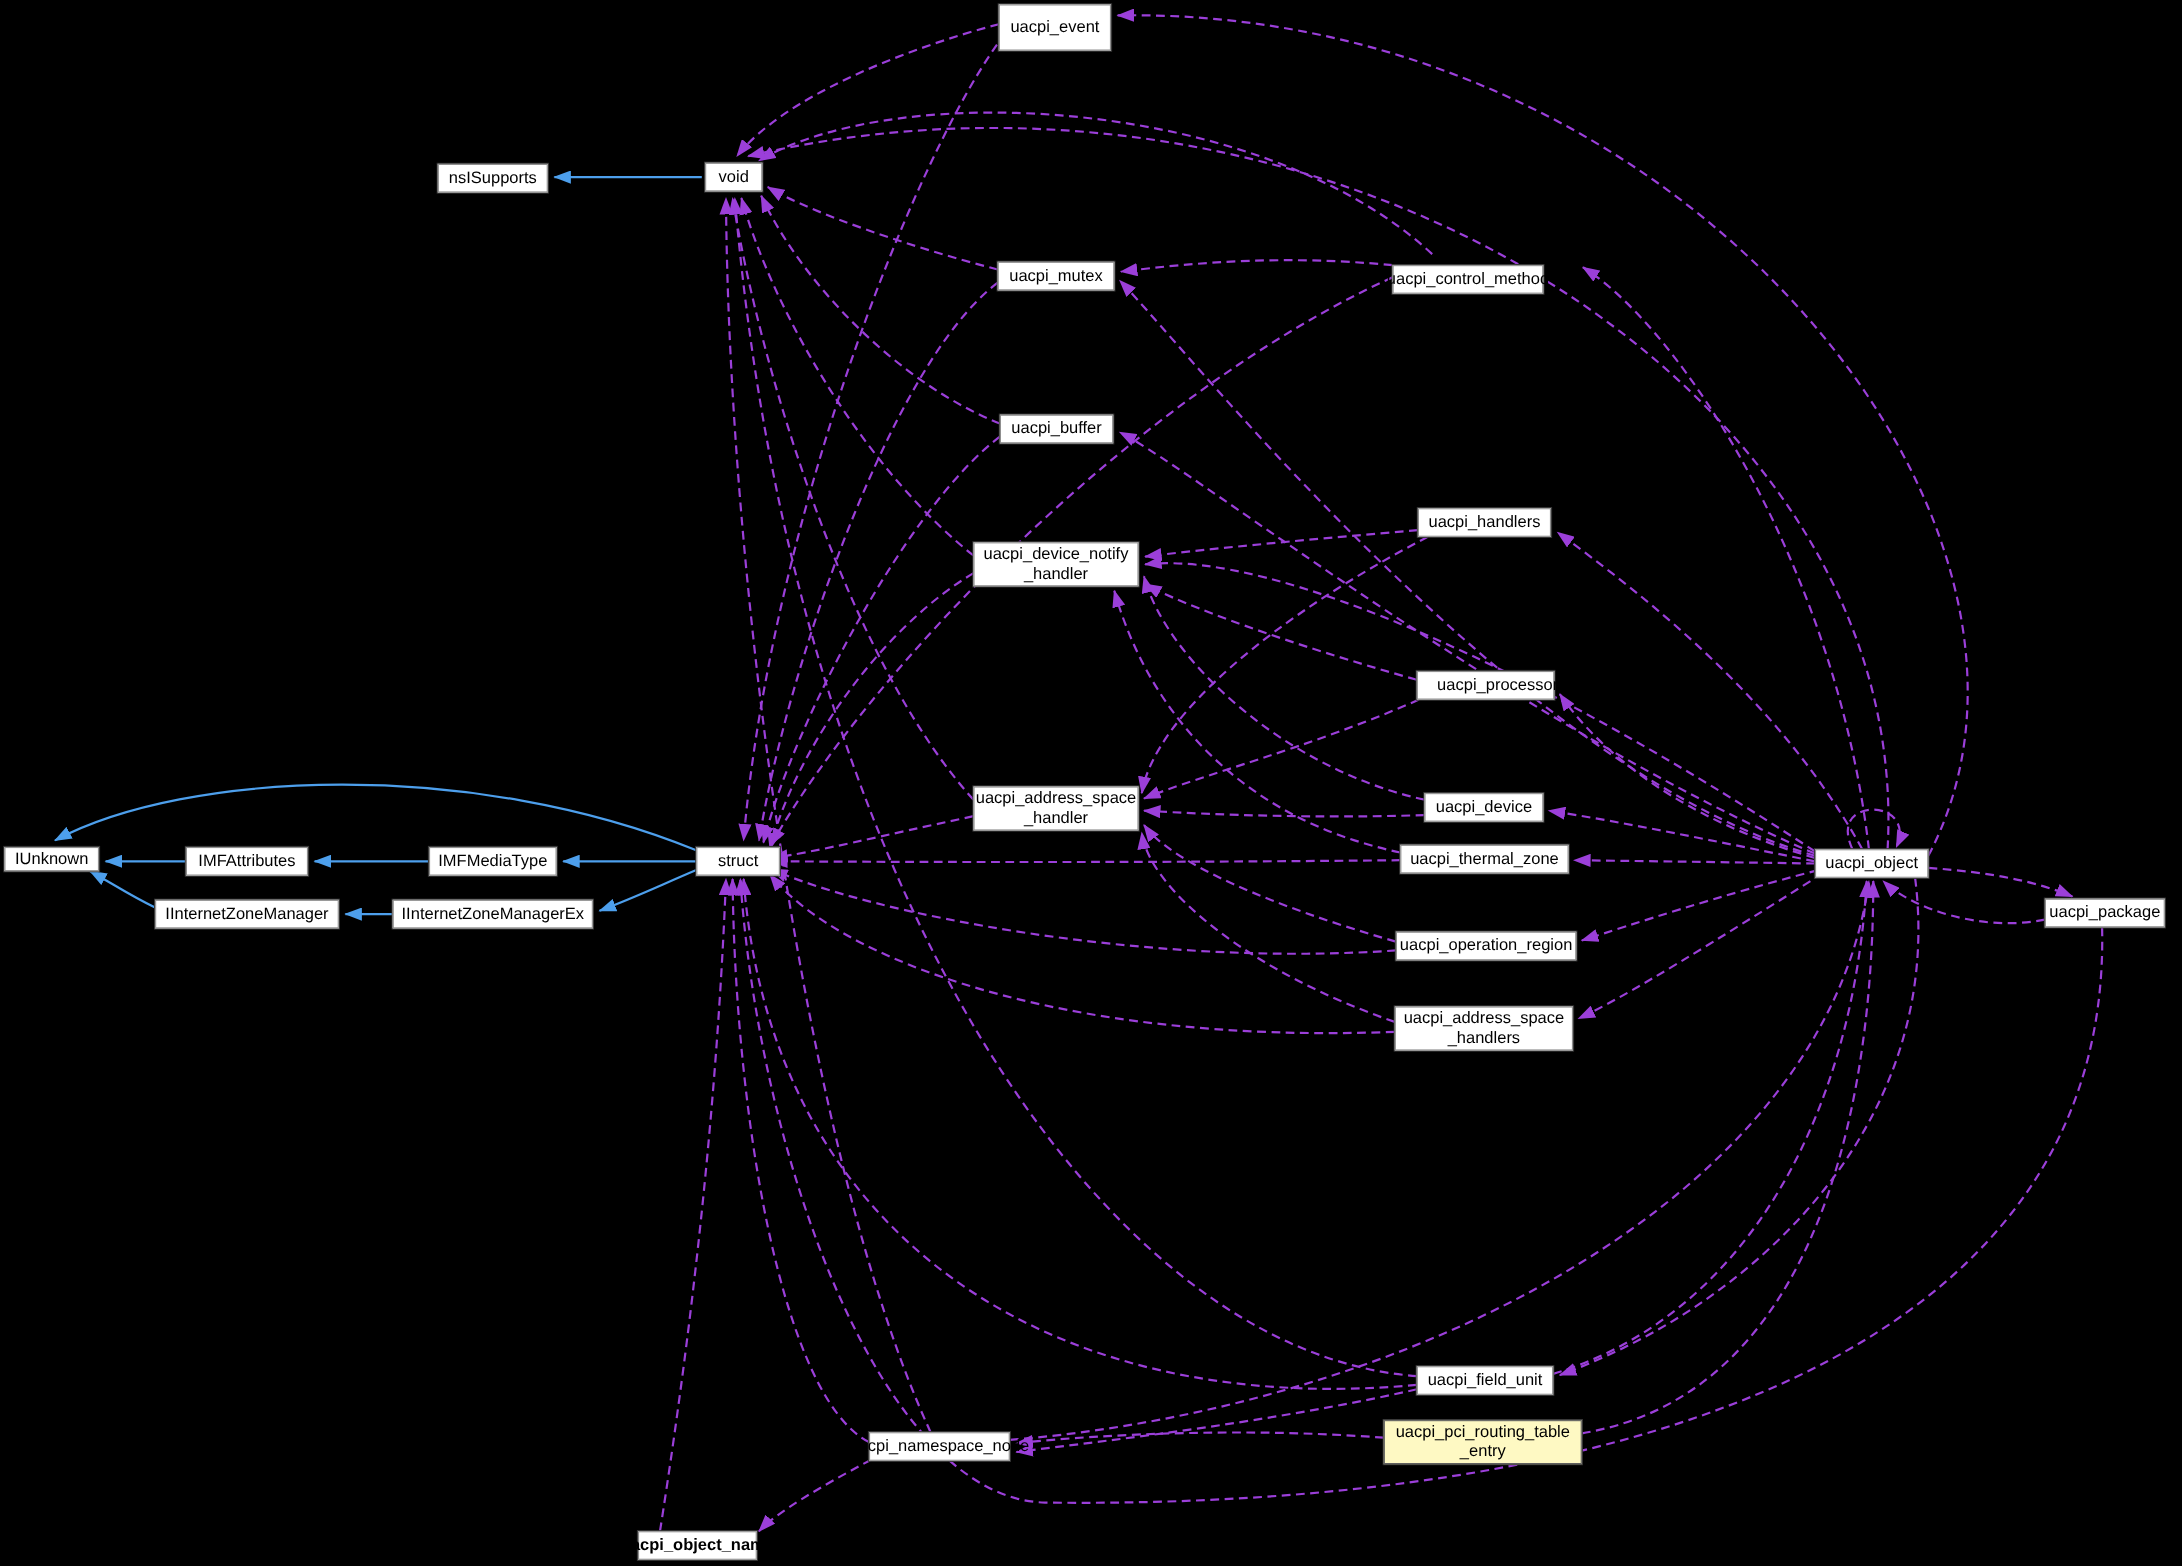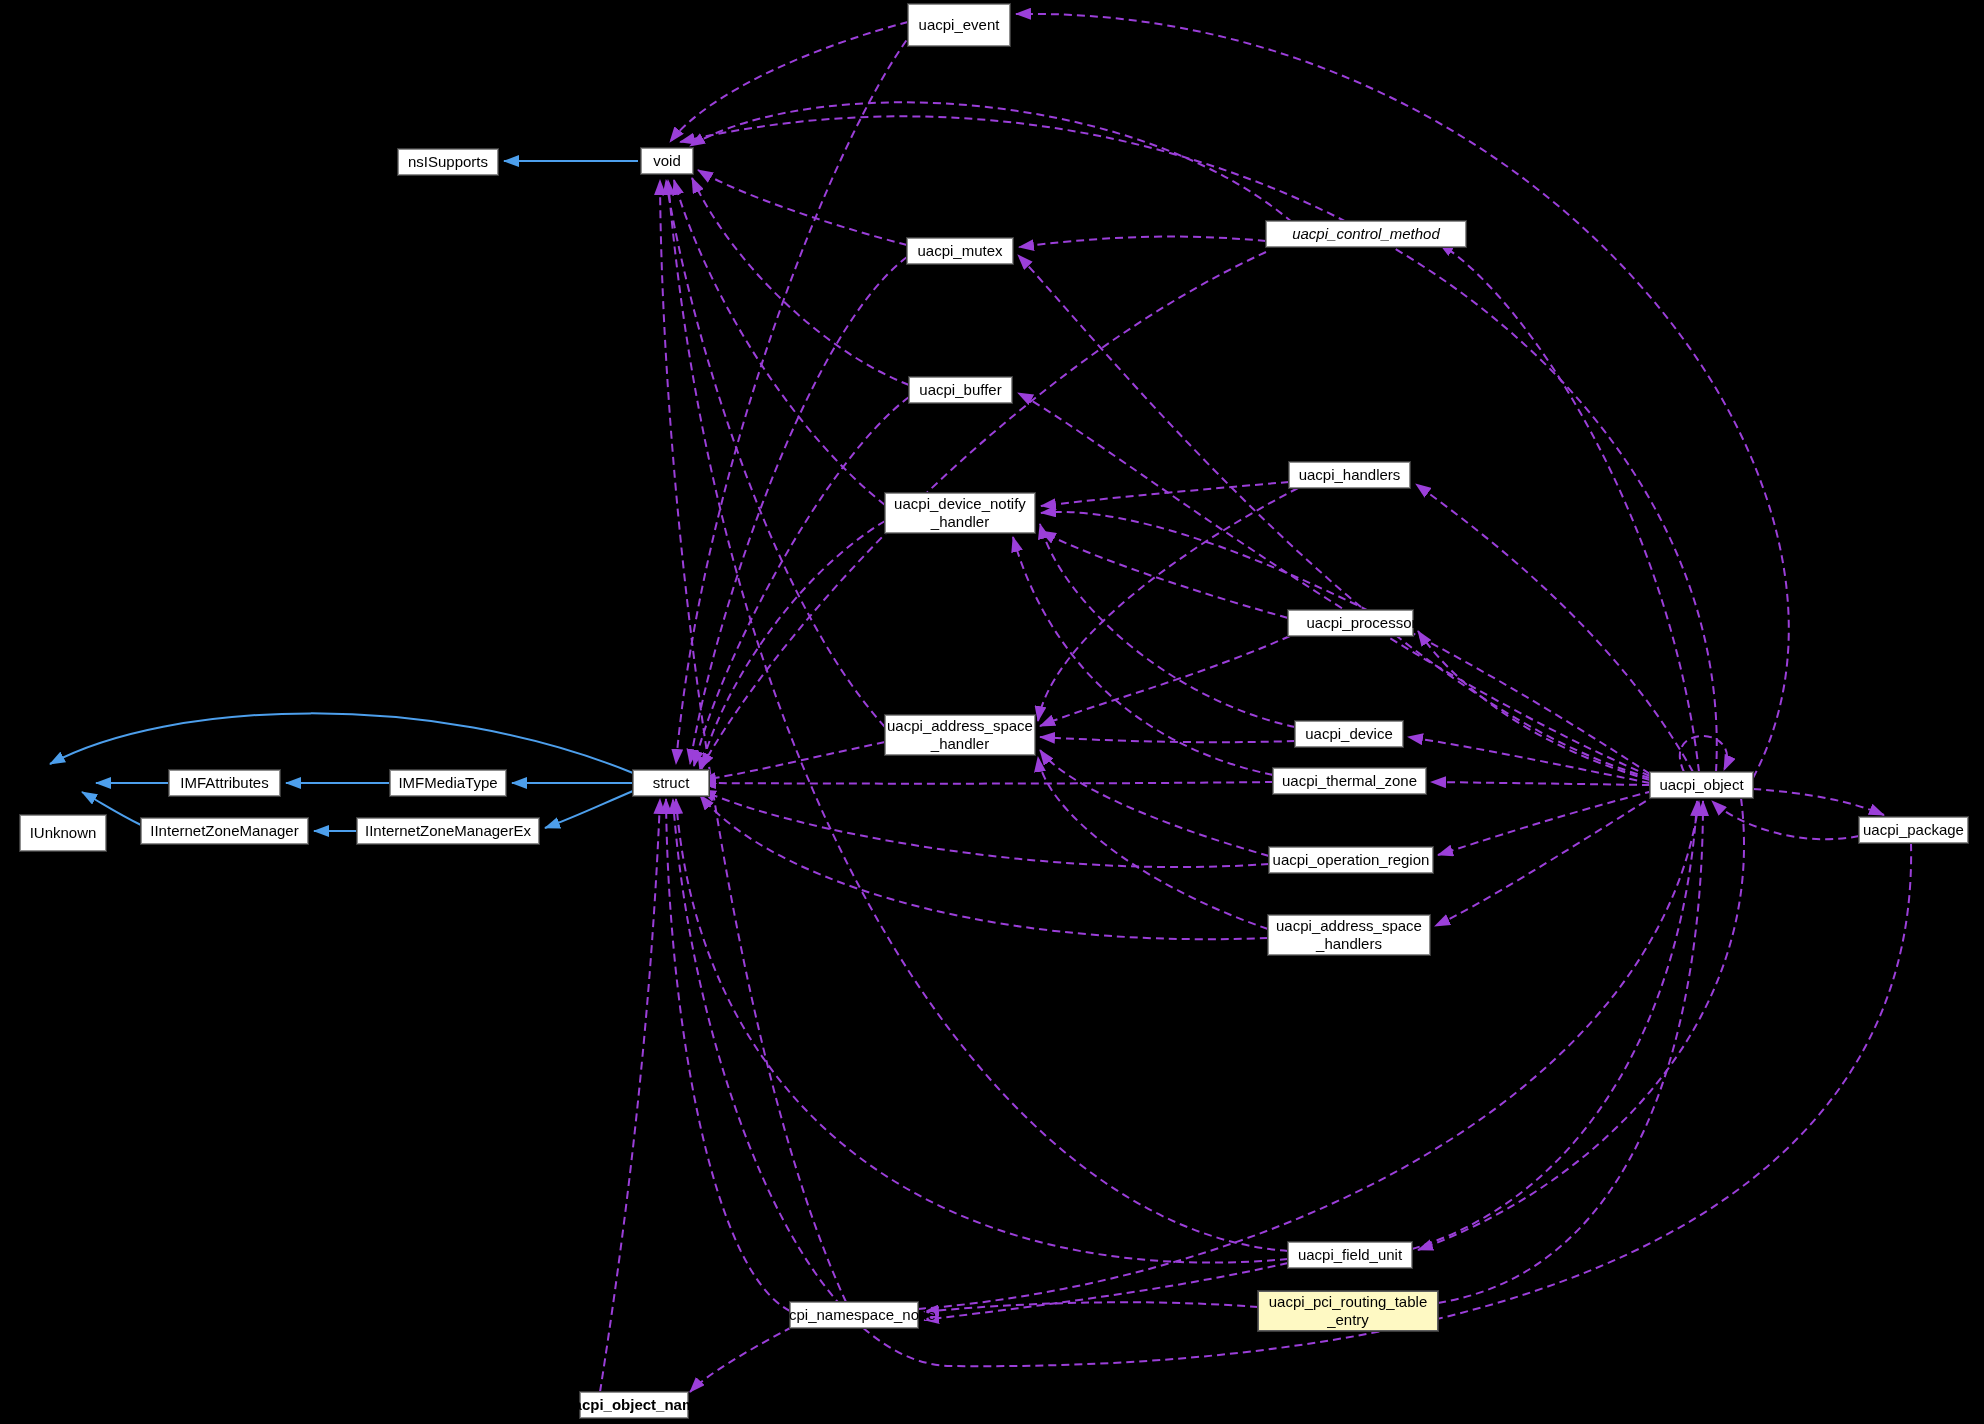--- a/index.html
+++ b/index.html
@@ -106,31 +106,31 @@
         <path d="M1258,1307 C1140,1298 1010,1303 924,1312" fill="none" stroke-width="2" stroke="#9b3fd9" stroke-dasharray="8,5" marker-end="url(#arrow-usage)"></path>
         <path d="M1288,1263 C1160,1292 1020,1308 924,1320" fill="none" stroke-width="2" stroke="#9b3fd9" stroke-dasharray="8,5" marker-end="url(#arrow-usage)"></path>
         <path d="M792,1327 C745,1352 706,1375 690,1392" fill="none" stroke-width="2" stroke="#9b3fd9" stroke-dasharray="8,5" marker-end="url(#arrow-usage)"></path>
       </g>
   </svg>
   <div id="node-layer">
       <div class="node" style="left: 908px; top: 4px; width: 102px; height: 42px;">uacpi_event</div>
       <div class="node" style="left: 398px; top: 149px; width: 100px; height: 26px;">nsISupports</div>
       <div class="node" style="left: 641px; top: 148px; width: 52px; height: 26px;">void</div>
       <div class="node" style="left: 907px; top: 238px; width: 106px; height: 26px;">uacpi_mutex</div>
-      <div class="node" style="left: 1266px; top: 221px; width: 200px; height: 26px; font-style: italic;">uacpi_control_method</div>
+      <div class="node" style="left: 1266px; top: 241px; width: 137px; height: 26px;">uacpi_control_method</div>
       <div class="node" style="left: 909px; top: 377px; width: 103px; height: 26px;">uacpi_buffer</div>
       <div class="node" style="left: 1289px; top: 462px; width: 121px; height: 26px;">uacpi_handlers</div>
       <div class="node" style="left: 885px; top: 493px; width: 150px; height: 40px;">uacpi_device_notify
 _handler</div>
       <div class="node" style="left: 1288px; top: 610px; width: 125px; height: 26px; padding-left: 22px;">uacpi_processor</div>
       <div class="node" style="left: 885px; top: 715px; width: 150px; height: 40px;">uacpi_address_space
 _handler</div>
       <div class="node" style="left: 1295px; top: 721px; width: 108px; height: 26px;">uacpi_device</div>
       <div class="node" style="left: 1650px; top: 772px; width: 103px; height: 26px;">uacpi_object</div>
-      <div class="node" style="left: 20px; top: 770px; width: 86px; height: 36px; margin-top: 45px;">IUnknown</div>
+      <div class="node" style="left: 4px; top: 770px; width: 86px; height: 22px;">IUnknown</div>
       <div class="node" style="left: 169px; top: 770px; width: 111px; height: 26px;">IMFAttributes</div>
       <div class="node" style="left: 390px; top: 770px; width: 116px; height: 26px;">IMFMediaType</div>
       <div class="node" style="left: 633px; top: 770px; width: 76px; height: 26px;">struct</div>
       <div class="node" style="left: 1273px; top: 768px; width: 153px; height: 26px;">uacpi_thermal_zone</div>
       <div class="node" style="left: 141px; top: 818px; width: 167px; height: 26px;">IInternetZoneManager</div>
       <div class="node" style="left: 357px; top: 818px; width: 182px; height: 26px;">IInternetZoneManagerEx</div>
       <div class="node" style="left: 1269px; top: 847px; width: 164px; height: 26px;">uacpi_operation_region</div>
       <div class="node" style="left: 1859px; top: 817px; width: 109px; height: 26px;">uacpi_package</div>
       <div class="node" style="left: 1268px; top: 915px; width: 162px; height: 40px;">uacpi_address_space
 _handlers</div>

